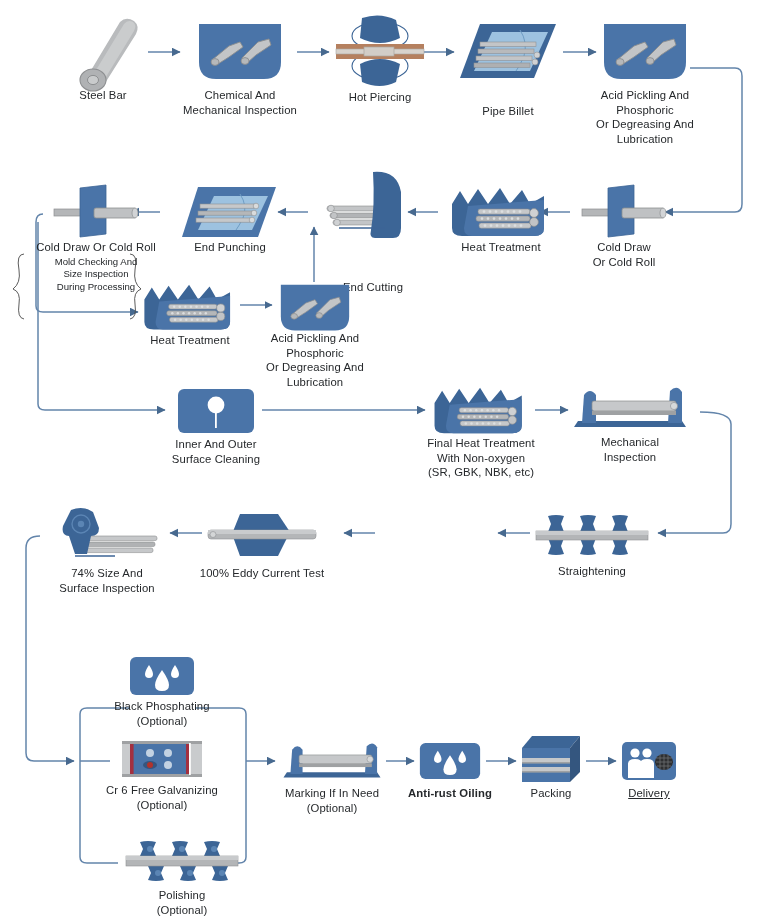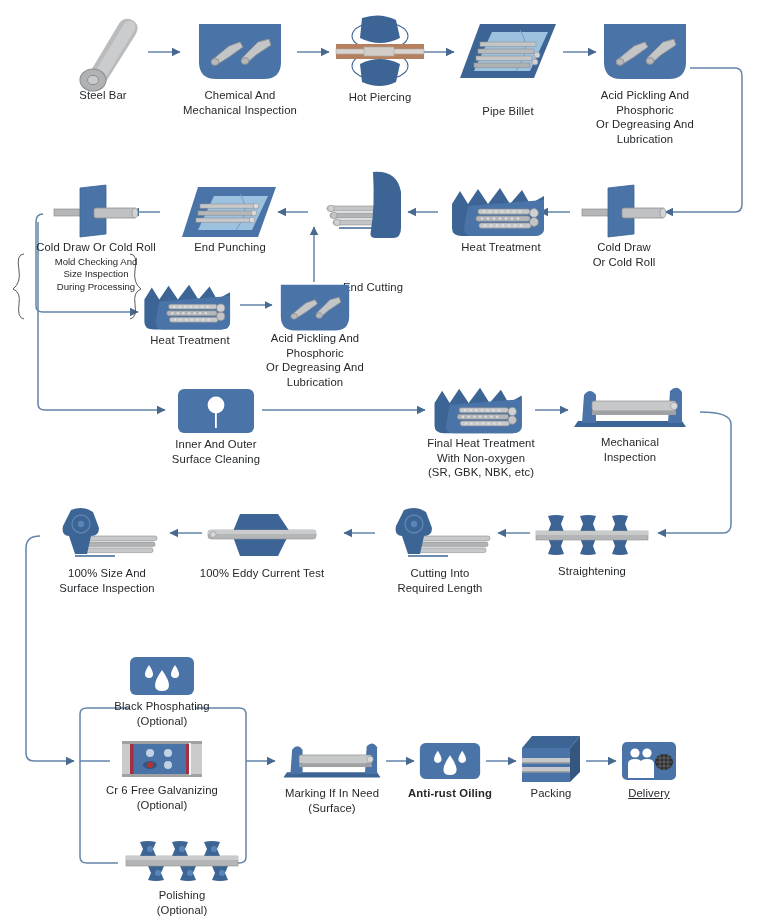--- a/index.html
+++ b/index.html
@@ -442,37 +442,20 @@
           <path d="M46 30 Q54 28 62 30 L59 38 L62 46 Q54 48 46 46 L49 38 Z"></path>
           <path d="M78 30 Q86 28 94 30 L91 38 L94 46 Q86 48 78 46 L81 38 Z"></path>
         </g>
         <rect x="2" y="23" width="112" height="9" fill="#b3b5b7" stroke="#8f9193" stroke-width="0.6"></rect>
         <rect x="2" y="23" width="112" height="4" fill="#c8cacc"></rect>
       </svg>
     </div>
     <div class="lbl" style="left:4px;top:56px;width:108px;">Straightening</div>
   </div>
 
-  <div class="node" style="left:386px;top:506px;">
-    <div class="icon">
-      <svg width="108" height="58" viewBox="0 0 108 58">
-        <g>
-          <rect x="30" y="30" width="74" height="4.6" rx="2" fill="#c6c8ca" stroke="#8b8d8f" stroke-width="0.6"></rect>
-          <rect x="28" y="36" width="74" height="4.6" rx="2" fill="#b0b2b4" stroke="#8b8d8f" stroke-width="0.6"></rect>
-          <rect x="26" y="42" width="74" height="4.6" rx="2" fill="#c6c8ca" stroke="#8b8d8f" stroke-width="0.6"></rect>
-        </g>
-        <path d="M18 4 Q30 -1 40 6 L46 22 Q46 30 38 30 L34 48 L22 48 L16 30 Q8 30 10 20 Z" fill="#3c6596"></path>
-        <circle cx="28" cy="18" r="9" fill="none" stroke="#5b85b4" stroke-width="1.4"></circle>
-        <circle cx="28" cy="18" r="3.2" fill="#5b85b4"></circle>
-        <line x1="22" y1="50" x2="62" y2="50" stroke="#3c6596" stroke-width="1.3"></line>
-      </svg>
-    </div>
-    <div class="lbl" style="left:-8px;top:60px;width:124px;">Cutting Into
-Required Length</div>
-  </div>
 
   <div class="node" style="left:206px;top:510px;">
     <div class="icon">
       <svg width="112" height="52" viewBox="0 0 112 52">
         <path d="M34 4 L72 4 L84 22 L72 46 L34 46 L26 24 Z" fill="#3c6596"></path>
         <rect x="2" y="20" width="108" height="9" rx="3" fill="#b4b6b8" stroke="#8f9193" stroke-width="0.6"></rect>
         <rect x="2" y="20" width="108" height="4" fill="#c9cbcd"></rect>
         <circle cx="7" cy="24.5" r="3" fill="#d4d6d7" stroke="#8f9193" stroke-width="0.6"></circle>
       </svg>
     </div>
@@ -486,21 +469,21 @@
           <rect x="30" y="30" width="74" height="4.6" rx="2" fill="#c6c8ca" stroke="#8b8d8f" stroke-width="0.6"></rect>
           <rect x="28" y="36" width="74" height="4.6" rx="2" fill="#b0b2b4" stroke="#8b8d8f" stroke-width="0.6"></rect>
           <rect x="26" y="42" width="74" height="4.6" rx="2" fill="#c6c8ca" stroke="#8b8d8f" stroke-width="0.6"></rect>
         </g>
         <path d="M18 4 Q30 -1 40 6 L46 22 Q46 30 38 30 L34 48 L22 48 L16 30 Q8 30 10 20 Z" fill="#3c6596"></path>
         <circle cx="28" cy="18" r="9" fill="none" stroke="#5b85b4" stroke-width="1.4"></circle>
         <circle cx="28" cy="18" r="3.2" fill="#5b85b4"></circle>
         <line x1="22" y1="50" x2="62" y2="50" stroke="#3c6596" stroke-width="1.3"></line>
       </svg>
     </div>
-    <div class="lbl" style="left:-9px;top:60px;width:126px;">100% Size And
+    <div class="lbl" style="left:-9px;top:60px;width:126px;">74% Size And
 Surface Inspection</div>
   </div>
 
   <div class="node" style="left:128px;top:655px;">
     <div class="icon">
       <svg width="68" height="42" viewBox="0 0 68 42">
         <rect x="2" y="2" width="64" height="38" rx="6" fill="#4a74a8"></rect>
         <path d="M21 10 Q25 16 25 19 Q25 23 21 23 Q17 23 17 19 Q17 16 21 10 Z" fill="#ffffff"></path>
         <path d="M47 10 Q51 16 51 19 Q51 23 47 23 Q43 23 43 19 Q43 16 47 10 Z" fill="#ffffff"></path>
         <path d="M34 15 Q41 25 41 30 Q41 36 34 36 Q27 36 27 30 Q27 25 34 15 Z" fill="#ffffff"></path>
@@ -565,21 +548,21 @@
       <svg width="104" height="42" viewBox="0 0 120 46">
         <path d="M8 36 L112 36 L116 42 L4 42 Z" fill="#3c6596"></path>
         <path d="M14 10 Q20 2 26 10 L26 38 L12 38 Z" fill="#4a74a8"></path>
         <path d="M100 6 Q107 -1 112 7 L112 38 L98 38 Z" fill="#4a74a8"></path>
         <rect x="22" y="16" width="84" height="10" rx="2" fill="#c6c8ca" stroke="#8a8c8e" stroke-width="0.7"></rect>
         <rect x="22" y="26" width="84" height="4" fill="#9fa1a3"></rect>
         <circle cx="104" cy="21" r="3.6" fill="#d7d9da" stroke="#8a8c8e" stroke-width="0.6"></circle>
       </svg>
     </div>
     <div class="lbl" style="left:-14px;top:46px;width:132px;">Marking If In Need
-(Surface)</div>
+(Optional)</div>
   </div>
 
   <div class="node" style="left:418px;top:740px;font-weight:bold;">
     <div class="icon">
       <svg width="64" height="42" viewBox="0 0 68 42">
         <rect x="2" y="2" width="64" height="38" rx="6" fill="#4a74a8"></rect>
         <path d="M21 10 Q25 16 25 19 Q25 23 21 23 Q17 23 17 19 Q17 16 21 10 Z" fill="#ffffff"></path>
         <path d="M47 10 Q51 16 51 19 Q51 23 47 23 Q43 23 43 19 Q43 16 47 10 Z" fill="#ffffff"></path>
         <path d="M34 15 Q41 25 41 30 Q41 36 34 36 Q27 36 27 30 Q27 25 34 15 Z" fill="#ffffff"></path>
       </svg>

